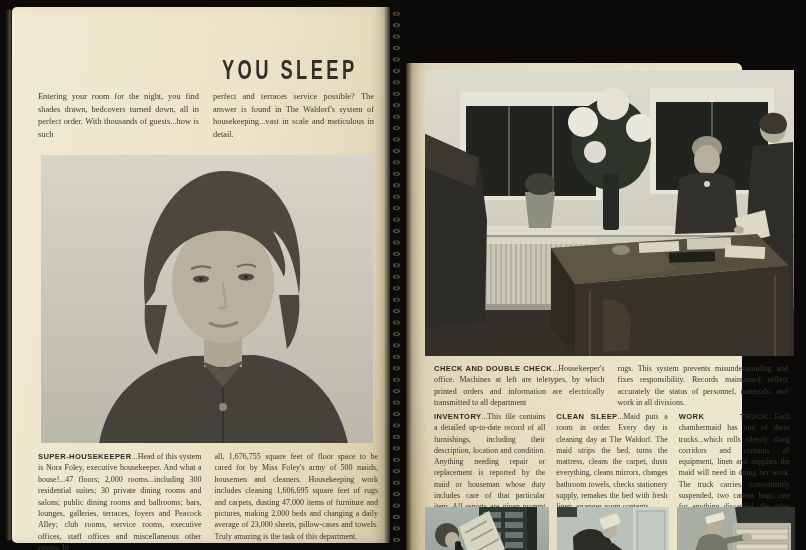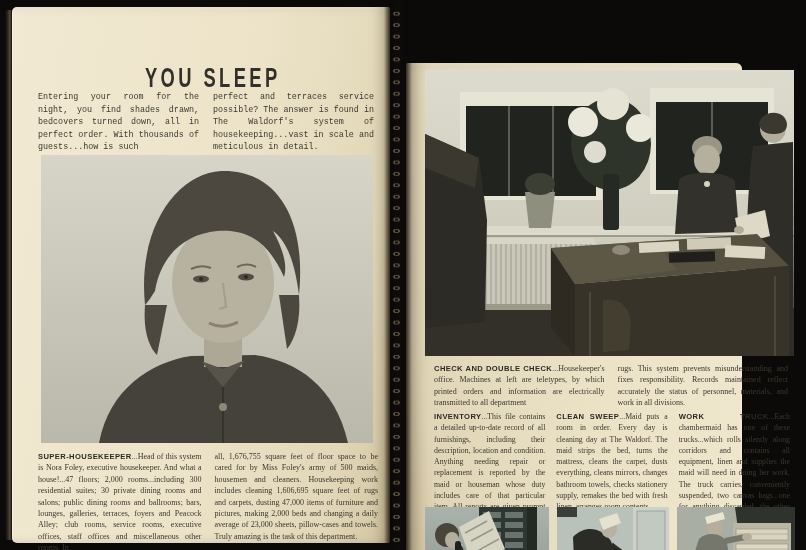--- a/index.html
+++ b/index.html
@@ -14,28 +14,28 @@
     box-shadow:inset 14px 0 18px -10px rgba(40,28,8,.6), inset -1px 2px 3px rgba(255,255,245,.35);margin-top:46px;}
   .edge-stack{position:absolute;left:5px;top:10px;width:9px;height:530px;z-index:0;border-radius:3px 0 0 3px;
     background:linear-gradient(90deg,#0b0a08 0%,#2a251c 30%,#554c39 55%,#171511 75%,#0b0a08 100%);}
   .coils{position:absolute;left:387px;top:8px;width:19px;height:536px;z-index:3;
     background-image:radial-gradient(ellipse 5.5px 3.4px at 9.5px 5.7px,
       #0f0e0b 0 1.4px,#564c3c 1.8px 3.1px,#2b261e 3.3px,rgba(10,9,7,0) 3.9px);
     background-size:19px 11.45px;background-repeat:repeat-y;}
   .spine-shadow{position:absolute;left:384px;top:0;width:28px;height:550px;z-index:2;
     background:linear-gradient(90deg,rgba(10,9,7,0) 0%,rgba(10,9,7,.85) 25%,#0d0c09 50%,rgba(10,9,7,.85) 75%,rgba(10,9,7,0) 100%);}
 
-  .title-wrap{position:absolute;top:56px;left:0;width:100%;text-align:center;padding-left:12px;}
+  .title-wrap{position:absolute;top:48px;left:0;width:100%;text-align:right;}
   .title{display:inline-block;transform:scaleX(.68);transform-origin:center;
     font-family:"Liberation Sans",sans-serif;font-weight:700;font-size:27px;
     letter-spacing:5px;color:#32302a;white-space:nowrap;}
 
   .two-col{display:flex;}
   .intro{position:absolute;top:84px;left:26px;width:336px;gap:14px;}
-  .intro p{flex:1;margin:0;font-size:8.4px;line-height:12.6px;text-align:justify;color:#3c382f;font-family:Liberation Mono, monospace;}
+  .intro p{flex:1;margin:0;font-size:8.4px;line-height:12.6px;text-align:justify;color:#3c382f;}
 
   figure{margin:0;}
   .portrait{position:absolute;top:148px;left:29px;width:332px;height:288px;}
   .portrait svg,.office svg,.photo-row svg{display:block;width:100%;height:100%;}
 
   .caption p{margin:0;font-size:8px;line-height:11.4px;text-align:justify;color:#3b372f;}
   .lead{font-family:"Liberation Sans",sans-serif;font-weight:700;font-size:7.6px;
     letter-spacing:.4px;color:#2c2a25;}
   .left-caption{position:absolute;top:444px;left:26px;width:340px;gap:13px;}
   .left-caption p{flex:1;}
@@ -185,21 +185,21 @@
       </svg>
     </figure>
 
     <div class="two-col caption check-caption">
       <p><span class="lead">CHECK AND DOUBLE CHECK</span><span>...Housekeeper's office. Machines at left are teletypes, by which printed orders and information are electrically transmitted to all department</span></p>
       <p>rugs. This system prevents misunderstanding and fixes responsibility. Records maintained reflect accurately the status of personnel, materials, and work in all divisions.</p>
     </div>
 
     <div class="tri-captions">
       <p><span class="lead">INVENTORY</span><span>...This file contains a detailed up-to-date record of all furnishings, including their description, location and condition. Anything needing repair or replacement is reported by the maid or houseman whose duty includes care of that particular item. All reports are given prompt attention.</span></p>
-      <p><span class="lead">CLEAN SWEEP</span><span>...Maid puts a room in order. Every day is cleaning day at The Waldorf. The maid strips the bed, turns the mattress, cleans the carpet, dusts everything, cleans mirrors, changes bathroom towels, checks stationery supply, remakes the bed with fresh linen, arranges room contents.</span></p>
+      <p><span class="lead">CLEAN SLEEP</span><span>...Maid puts a room in order. Every day is cleaning day at The Waldorf. The maid strips the bed, turns the mattress, cleans the carpet, dusts everything, cleans mirrors, changes bathroom towels, checks stationery supply, remakes the bed with fresh linen, arranges room contents.</span></p>
       <p><span class="lead">WORK TRUCK</span><span>...Each chambermaid has one of these trucks...which rolls silently along corridors and contains all equipment, linen and supplies the maid will need in doing her work. The truck carries, conveniently suspended, two canvas bags...one for anything discarded, the other for soiled linen.</span></p>
     </div>
 
     <div class="photo-row">
       <figure class="ph-1" title="Clerk on telephone beside inventory card file">
         <svg viewBox="0 0 124 97" preserveAspectRatio="none">
           <defs>
               <linearGradient id="ibg" x1="0" y1="0" x2="0" y2="1">
             <stop offset="0" stop-color="#aab2ac"></stop>
                 <stop offset="1" stop-color="#8c958d"></stop>

